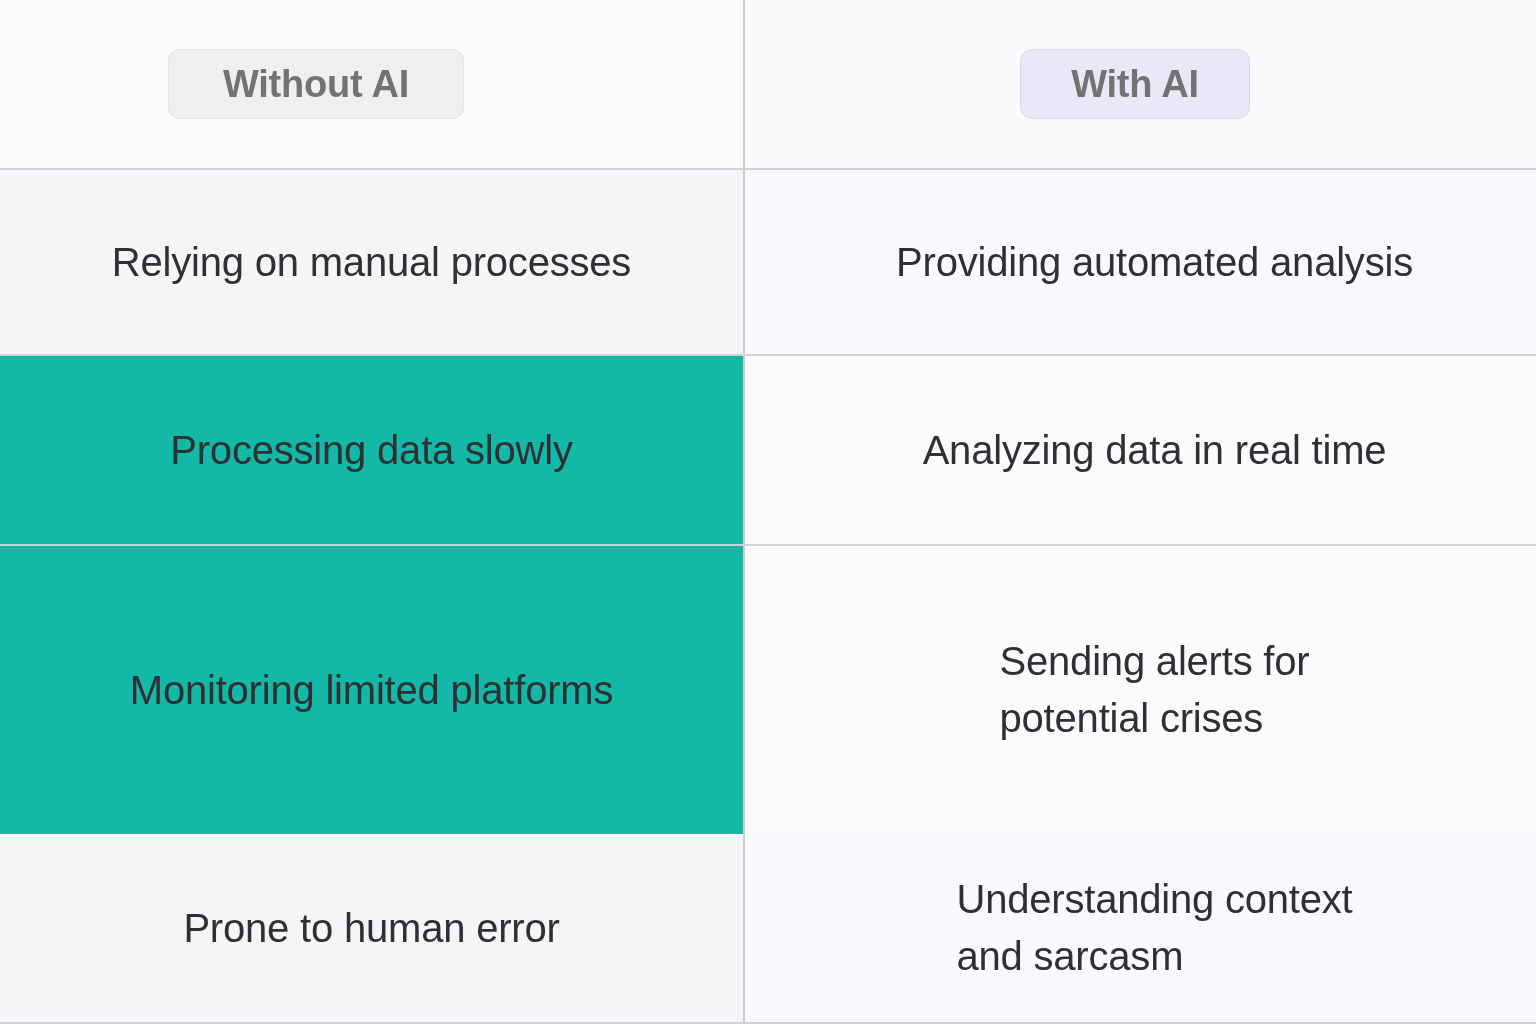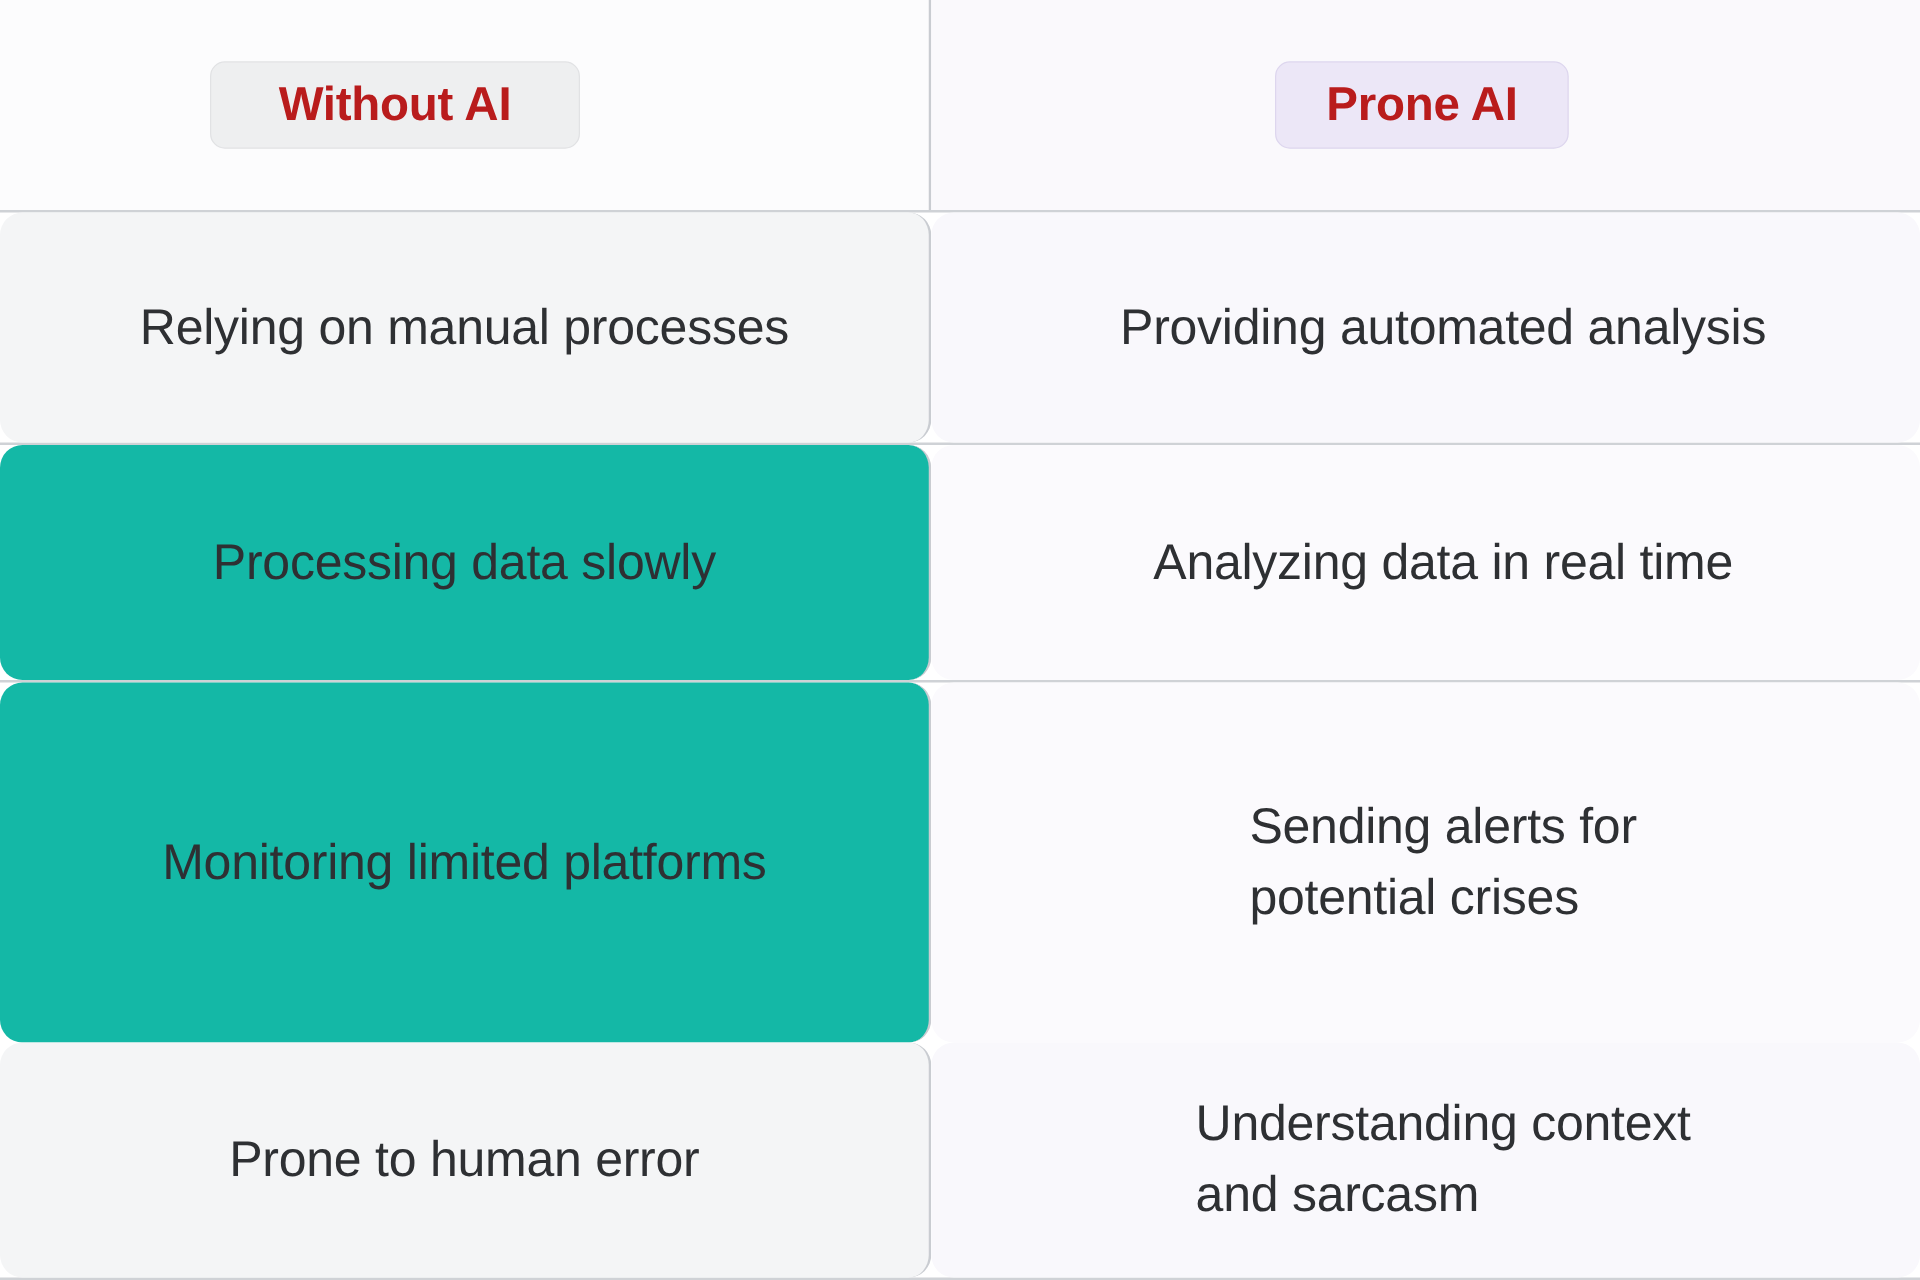--- a/index.html
+++ b/index.html
@@ -57,21 +57,21 @@
   .badge {
     display: inline-flex;
     align-items: center;
     justify-content: center;
     height: 70px;
     box-sizing: border-box;
     border-radius: 12px;
     font-size: 38px;
     font-weight: bold;
     letter-spacing: -0.2px;
-    color: #b91c1c;
+    color: #737373;
     white-space: nowrap;
   }
   .badge-without {
     background: #eeeff0;
     border: 1px solid #e1e2e4;
     padding: 0 36px;
     min-width: 296px;
   }
   .badge-with {
     background: #ece7f7;
@@ -99,21 +99,20 @@
   }
 
   .cell {
     display: flex;
     align-items: center;
     box-sizing: border-box;
     font-size: 40px;
     line-height: 1.42;
     color: #2e3033;
     letter-spacing: -0.2px;
-    border-radius: 18px;
   }
   .cell.left {
     width: 745px;
     flex: 0 0 745px;
     justify-content: center;
     text-align: center;
     border-right: 2px solid #c9ccd1;
     padding: 0 24px;
   }
   .cell.right {
@@ -136,21 +135,21 @@
 </head>
 <body>
 
 <div class="comparison-table">
 
   <div class="table-header">
     <div class="header-cell left">
       <span class="badge badge-without">Without AI</span>
     </div>
     <div class="header-cell right">
-      <span class="badge badge-with">Prone AI</span>
+      <span class="badge badge-with">With AI</span>
     </div>
   </div>
 
   <div class="table-body">
 
     <div class="table-row r0">
       <div class="cell left shade">
         <span class="cell-text">Relying on manual processes</span>
       </div>
       <div class="cell right shade">

